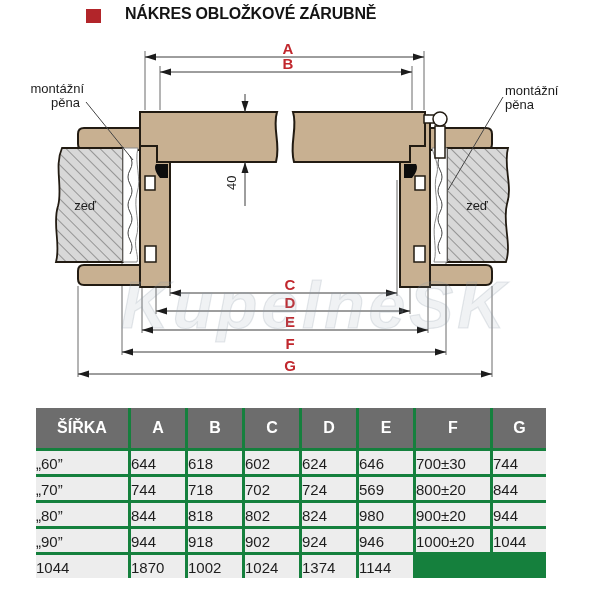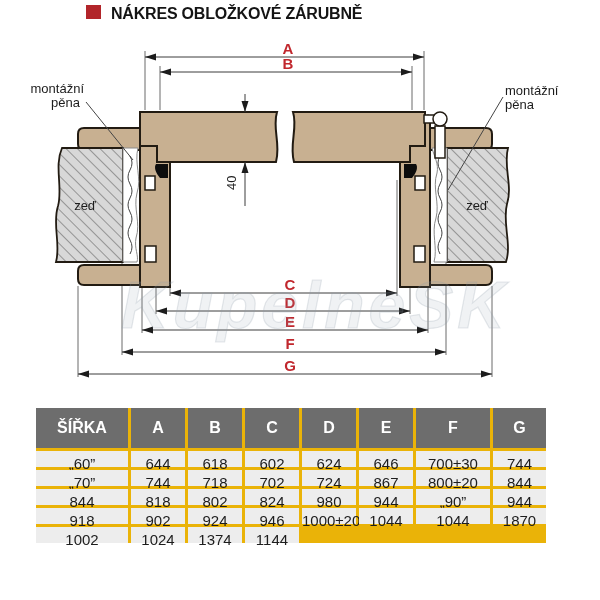--- a/index.html
+++ b/index.html
@@ -1,21 +1,21 @@
 <!DOCTYPE html>
 <html><head>
 <meta charset="utf-8">
 <style>
   html,body{margin:0;padding:0;}
   body{
     width:600px;height:600px;position:relative;background:#ffffff;
     font-family:"Liberation Sans", sans-serif;overflow:hidden;
   }
   .title-bar{
-    position:absolute;left:86px;top:5px;display:flex;align-items:flex-start;gap:10px;
+    position:absolute;left:86px;top:5px;display:flex;align-items:flex-end;gap:24px;
   }
   .title-bullet{width:15px;height:14px;background:#b2252a;}
   .title-text{
     font-size:16px;font-weight:bold;color:#141414;letter-spacing:-0.2px;
     font-stretch:condensed;white-space:nowrap;
   }
   .diagram-wrap{position:absolute;left:0;top:38px;width:600px;height:365px;}
   svg text{font-family:"Liberation Sans", sans-serif;}
   .dim-letter{fill:#c1272d;font-size:15px;font-weight:bold;text-anchor:middle;}
   .dim-line{stroke:#3c3c3c;stroke-width:1;}
@@ -29,28 +29,28 @@
   .seal{fill:#0d0d0d;}
   .anno-text{fill:#1c1c1c;font-size:13px;}
   .leader{stroke:#444;stroke-width:1;fill:none;}
   .watermark{
     fill:rgba(150,165,180,0.14);stroke:rgba(140,155,170,0.22);stroke-width:1.2;
     font-size:66px;font-weight:bold;font-style:italic;letter-spacing:4px;text-anchor:middle;
   }
   .table-grid{
     position:absolute;left:36px;top:408px;width:510px;
     display:grid;grid-template-columns:92px 54px 54px 54px 54px 54px 74px 53px;
-    gap:3px;background:#eab308;
+    gap:3px;background:#15803d;
   }
   .th{
     background:#6d6d6d;color:#ffffff;height:40px;line-height:40px;text-align:center;
     font-size:16px;font-weight:bold;font-stretch:condensed;
   }
   .td{
-    background:#ededed;color:#1d1d1d;height:16px;line-height:26px;text-align:center;
+    background:#ededed;color:#1d1d1d;height:23px;line-height:26px;text-align:left;
     font-size:15px;font-stretch:condensed;
   }
 </style>
 </head>
 <body>
 
 <div class="title-bar">
   <div class="title-bullet"></div>
   <div class="title-text">NÁKRES OBLOŽKOVÉ ZÁRUBNĚ</div>
 </div>
@@ -175,28 +175,30 @@
     <div class="td">602</div>
     <div class="td">624</div>
     <div class="td">646</div>
     <div class="td">700±30</div>
     <div class="td">744</div>
     <div class="td">„70”</div>
     <div class="td">744</div>
     <div class="td">718</div>
     <div class="td">702</div>
     <div class="td">724</div>
-    <div class="td">867</div>
+    <div class="td">569</div>
     <div class="td">800±20</div>
     <div class="td">844</div>
+    <div class="td">„80”</div>
     <div class="td">844</div>
     <div class="td">818</div>
     <div class="td">802</div>
     <div class="td">824</div>
     <div class="td">980</div>
+    <div class="td">900±20</div>
     <div class="td">944</div>
     <div class="td">„90”</div>
     <div class="td">944</div>
     <div class="td">918</div>
     <div class="td">902</div>
     <div class="td">924</div>
     <div class="td">946</div>
     <div class="td">1000±20</div>
     <div class="td">1044</div>
     <div class="td">1044</div>

